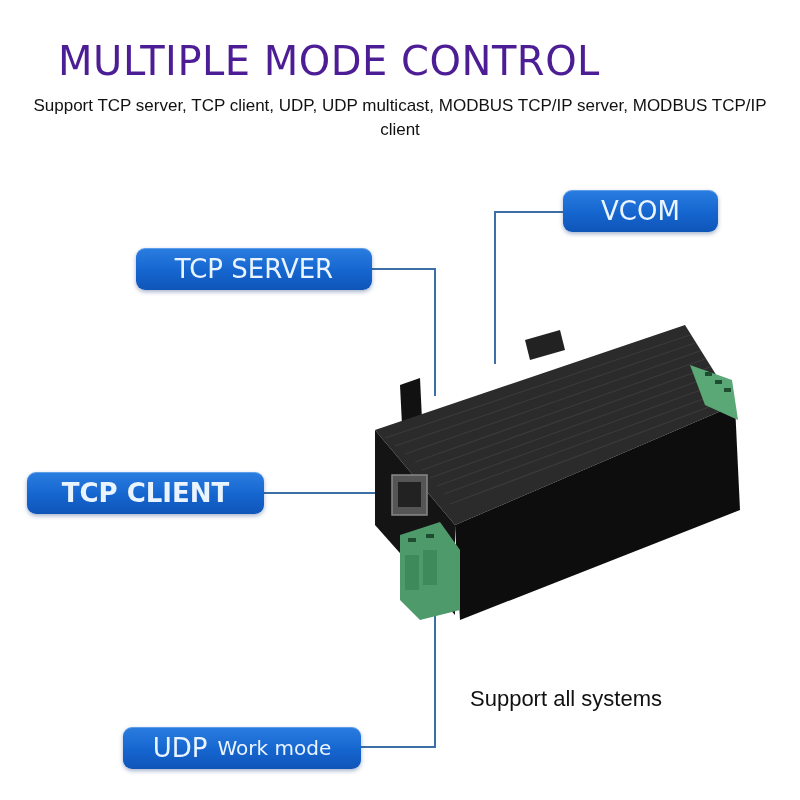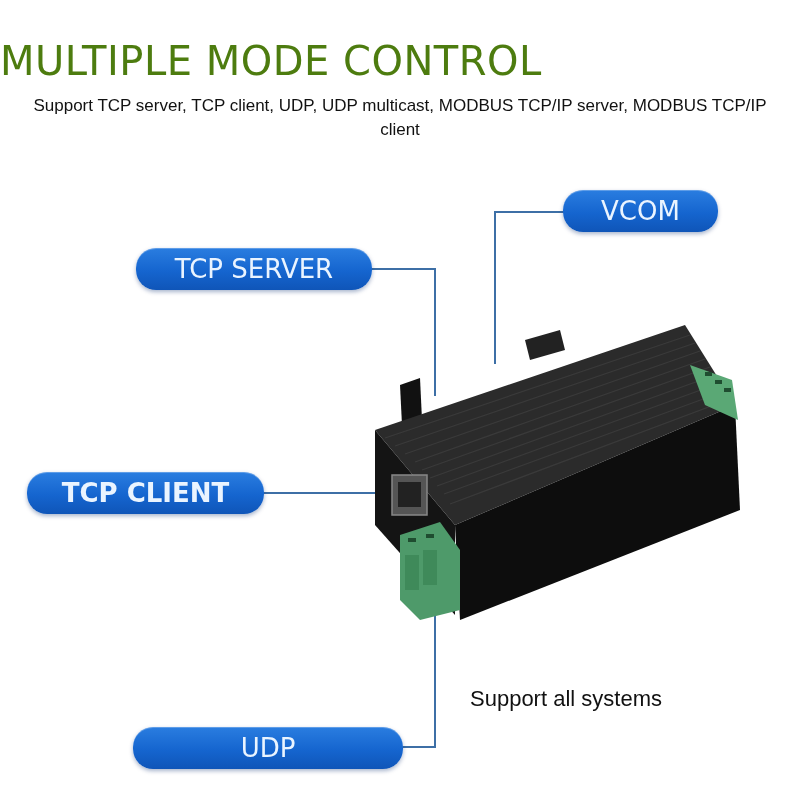--- a/index.html
+++ b/index.html
@@ -1,19 +1,19 @@
 <!DOCTYPE html>
 <html><head>
 <meta charset="utf-8">
 <style>
   html, body { margin: 0; padding: 0; }
   body { width: 800px; height: 800px; background: #ffffff; position: relative; overflow: hidden; font-family: "DejaVu Sans", sans-serif; }
-  .title { position: absolute; left: 0; top: 38px; width: 658px; text-align: left; font-size: 40px; color: #4d7c0f; letter-spacing: 0.5px; font-family: "DejaVu Sans", sans-serif; font-weight: normal; }
+  .title { position: absolute; left: 0; top: 38px; width: 658px; text-align: center; font-size: 40px; color: #4c1d95; letter-spacing: 0.5px; font-family: "DejaVu Sans", sans-serif; font-weight: normal; }
   .subtitle { position: absolute; left: 20px; top: 94px; width: 760px; text-align: center; font-size: 17px; line-height: 24px; color: #111; font-family: "Liberation Sans", sans-serif; }
-  .pill { position: absolute; height: 42px; border-radius: 20px; background: linear-gradient(180deg, #2a7de0 0%, #1565cf 55%, #0f55b8 100%); box-shadow: 0 2px 4px rgba(0,40,110,0.35), inset 0 1px 0 rgba(255,255,255,0.25); color: #eaf4ff; font-size: 26px; display: flex; align-items: center; justify-content: center; font-family: "DejaVu Sans", sans-serif; box-sizing: border-box; }
+  .pill { position: absolute; height: 42px; border-radius: 9px; background: linear-gradient(180deg, #2a7de0 0%, #1565cf 55%, #0f55b8 100%); box-shadow: 0 2px 4px rgba(0,40,110,0.35), inset 0 1px 0 rgba(255,255,255,0.25); color: #eaf4ff; font-size: 26px; display: flex; align-items: center; justify-content: center; font-family: "DejaVu Sans", sans-serif; box-sizing: border-box; }
   .pill .small { font-size: 20px; margin-left: 10px; }
   .line { position: absolute; background: #3d6fa6; }
   .note { position: absolute; left: 470px; top: 686px; font-size: 22px; color: #111; font-family: "Liberation Sans", sans-serif; }
   .device { position: absolute; left: 360px; top: 310px; width: 400px; height: 330px; }
 </style>
 </head>
 <body>
 
 <div class="title">MULTIPLE MODE CONTROL</div>
 <div class="subtitle">Support TCP server, TCP client, UDP, UDP multicast, MODBUS TCP/IP server, MODBUS TCP/IP client</div>
@@ -31,22 +31,23 @@
 
 <div class="pill" style="left:563px; top:190px; width:155px;">
   <span>VCOM</span>
 </div>
 <div class="pill" style="left:136px; top:248px; width:236px;">
   <span>TCP SERVER</span>
 </div>
 <div class="pill" style="left:27px; top:472px; width:237px;font-weight:bold;">
   <span>TCP CLIENT</span>
 </div>
-<div class="pill" style="left:133px; top:727px; width:270px;">
+<div class="pill" style="left:123px; top:727px; width:238px;">
   <span>UDP</span>
+  <span class="small">Work mode</span>
 </div>
 
 <div class="note">Support all systems</div>
 
 <svg class="device" viewBox="0 0 400 330" xmlns="http://www.w3.org/2000/svg">
 
   <polygon points="165,30 200,20 205,40 170,50" fill="#222"></polygon>
   <polygon points="40,75 60,68 62,110 42,115" fill="#111"></polygon>
 
   <polygon points="15,120 325,15 375,95 95,215" fill="#2b2b2b"></polygon>

